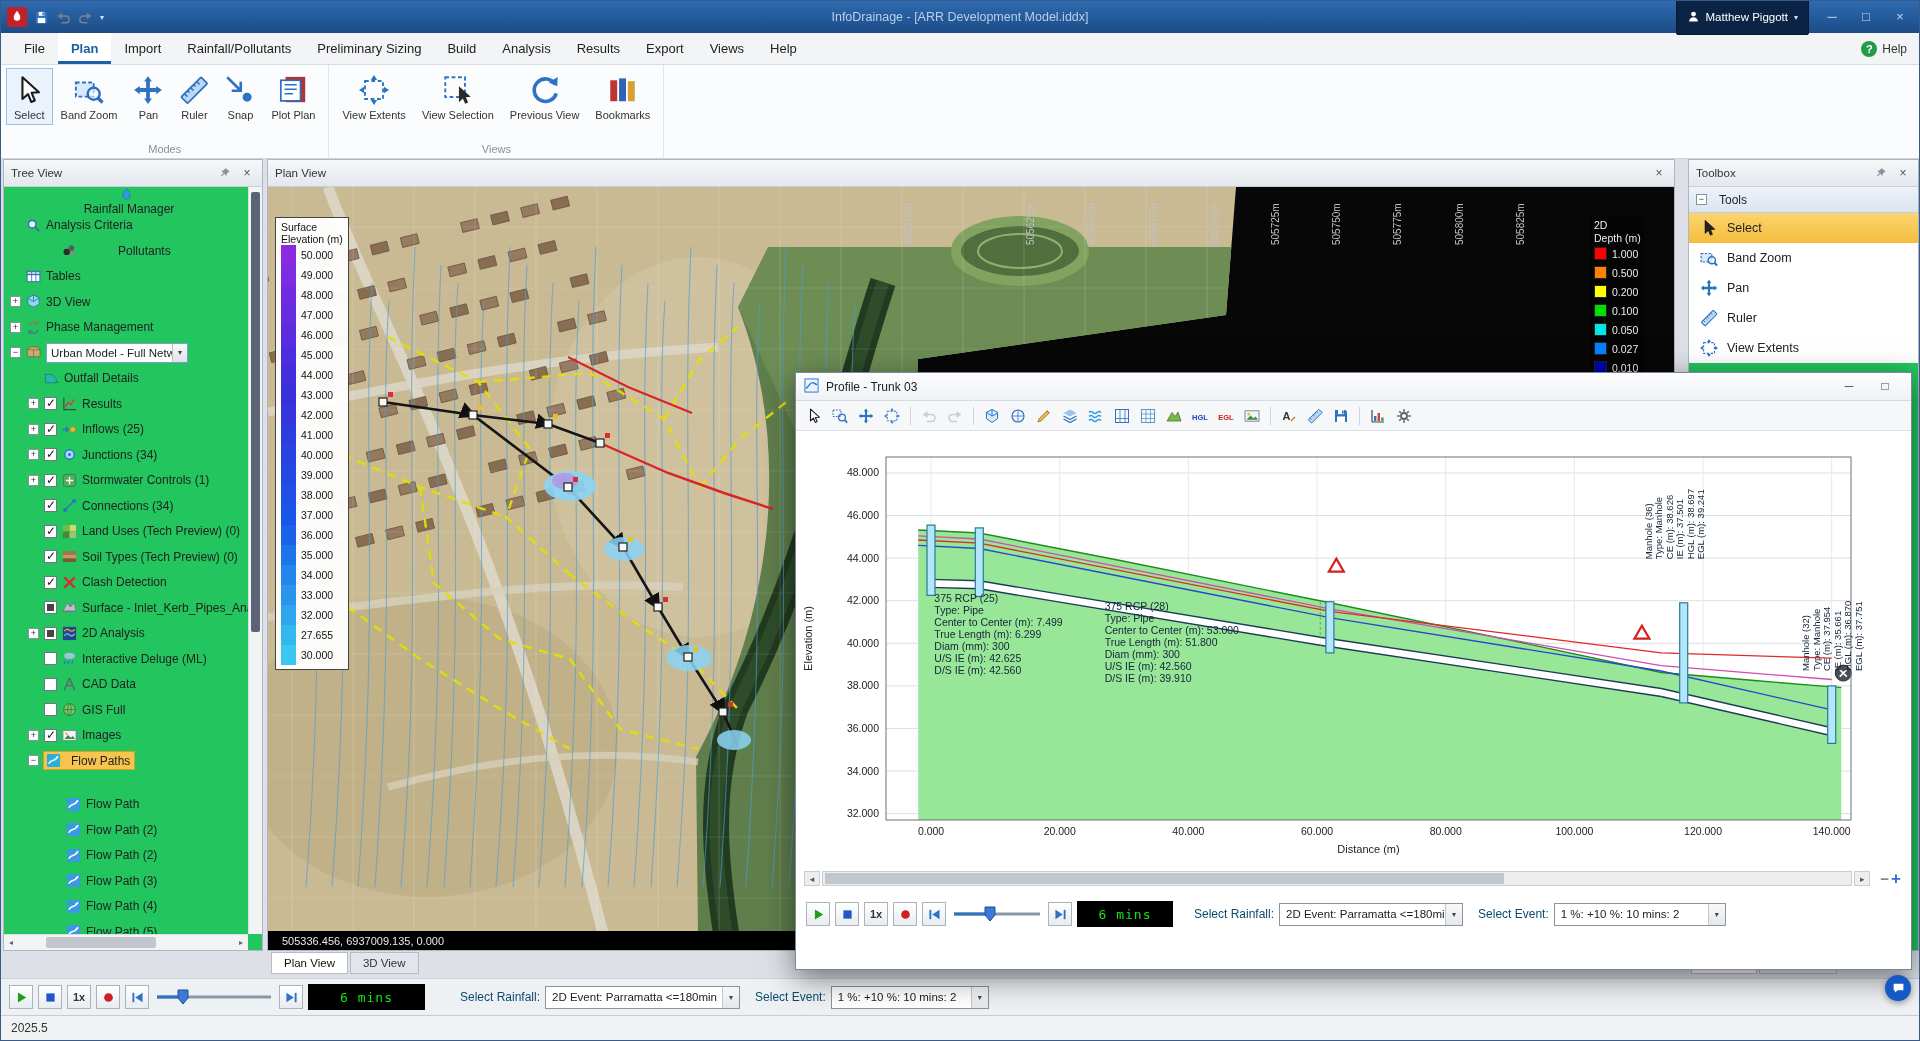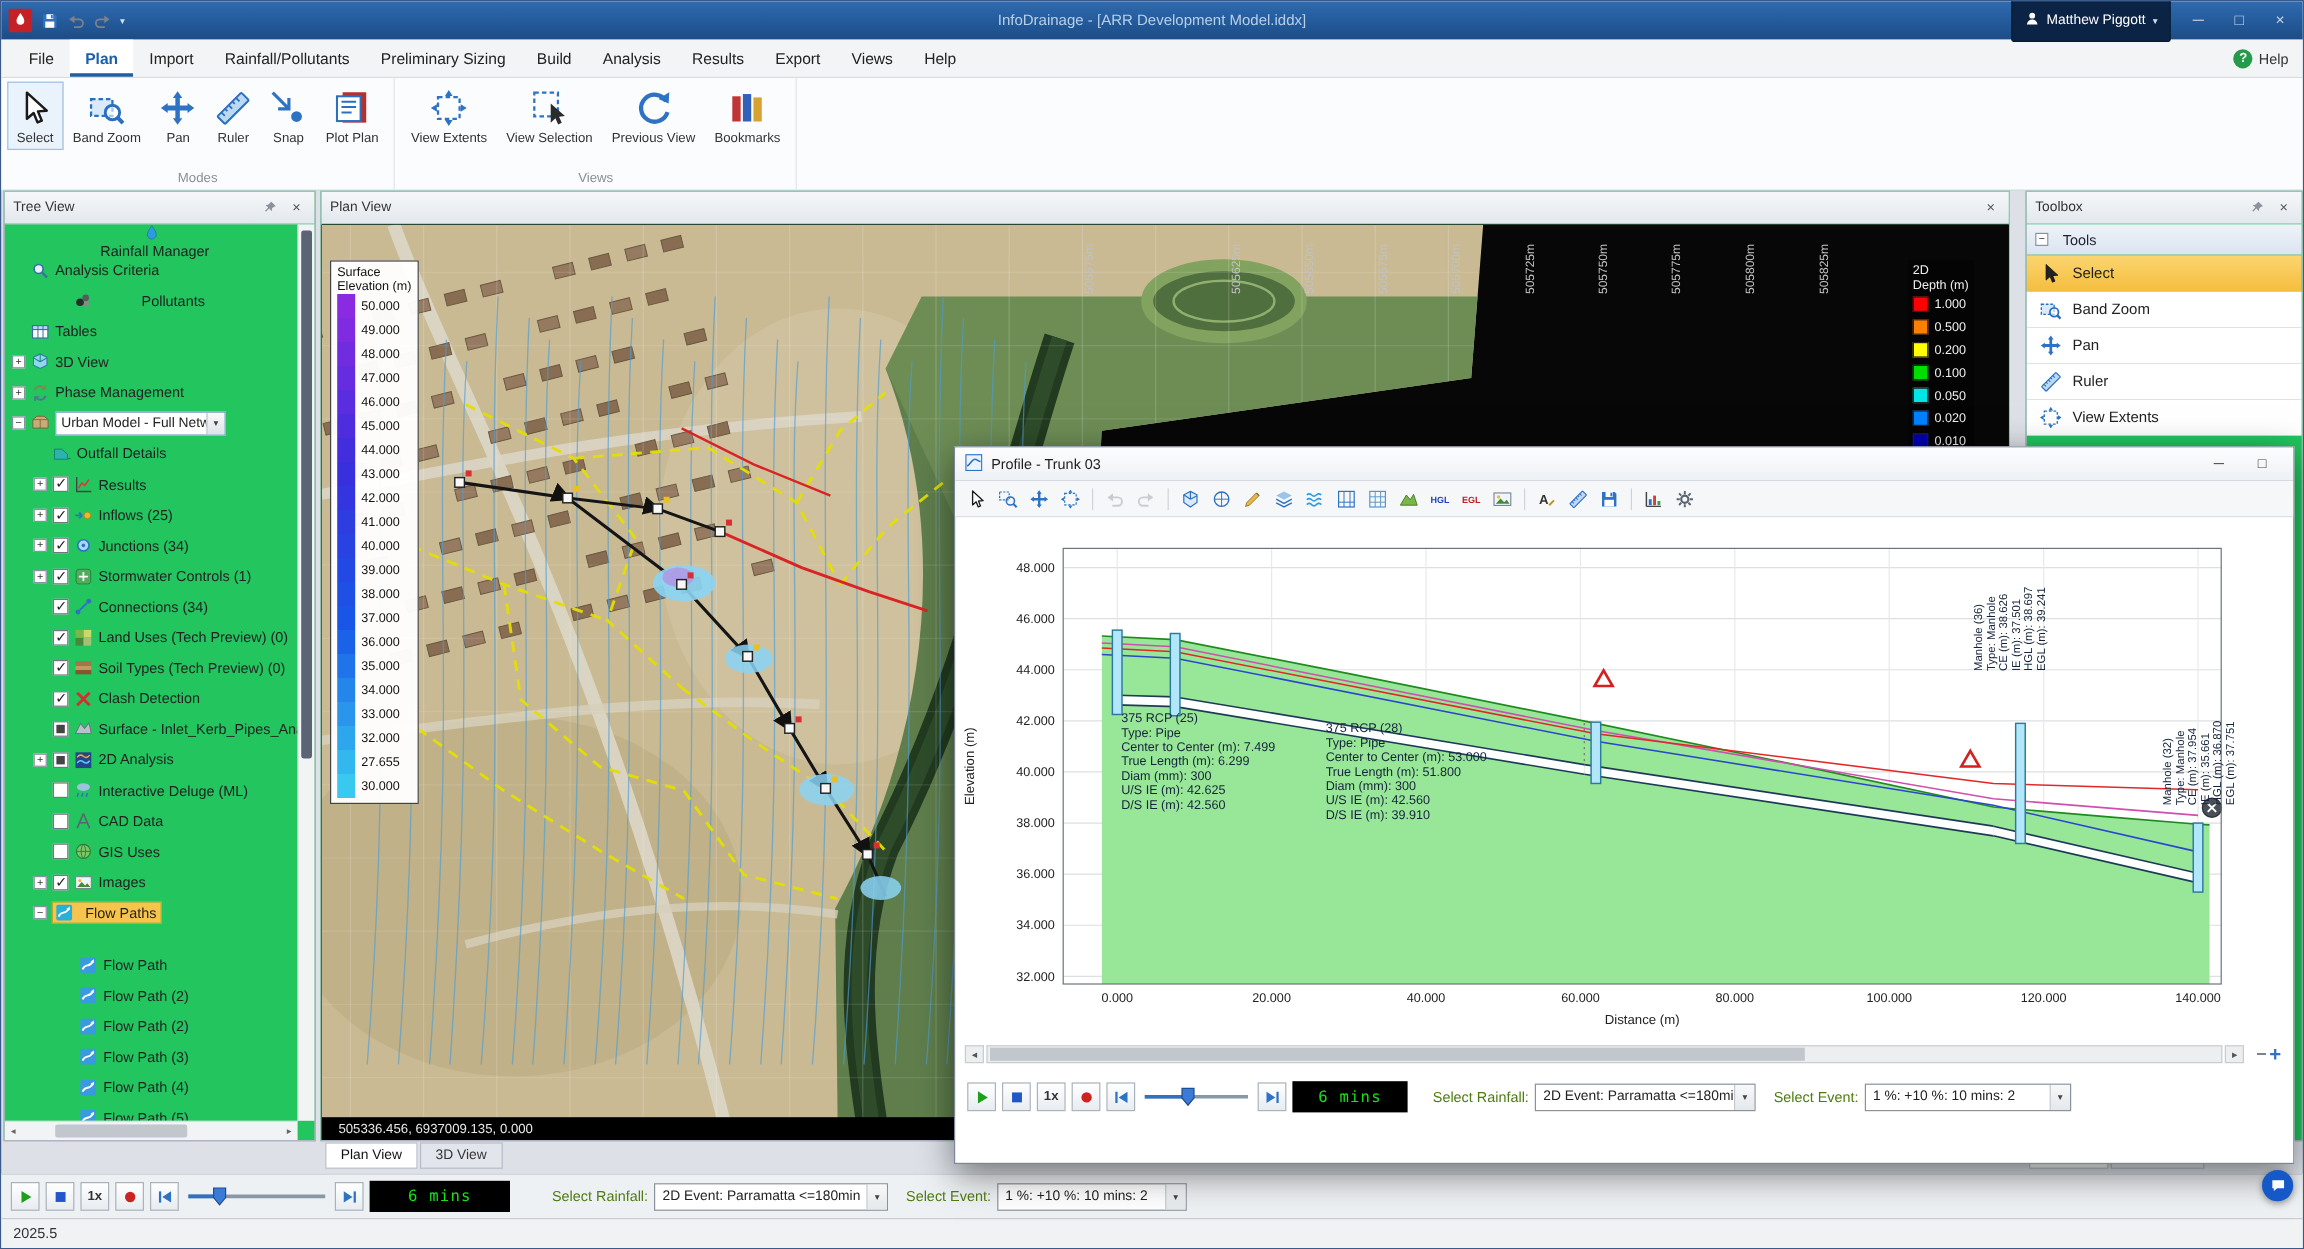--- a/index.html
+++ b/index.html
@@ -111,21 +111,21 @@
 
   
   .playbar { position:absolute; left:0; right:0; top:977px; height:37px; background:#eef1f4;
     border-top:1px solid #cdd2d8; display:flex; align-items:center; gap:5px; padding-left:8px; font-size:12px; }
   .pbtn { width:24px; height:24px; background:linear-gradient(#fff,#e8ecf0); border:1px solid #aab2bc;
     display:flex; align-items:center; justify-content:center; flex:none; }
   .pbtn.speed { font-size:11px; font-weight:bold; color:#333; }
   .pslider { display:flex; align-items:center; flex:none; }
   .lcd { height:26px; background:#000; color:#17e017; font-family:"DejaVu Sans Mono",monospace; font-size:13px;
     display:flex; align-items:center; justify-content:center; letter-spacing:1px; flex:none; }
-  .pb-label { color:#4d7c0f; white-space:nowrap; }
+  .pb-label { color:#0c4a6e; white-space:nowrap; }
   .pb-select { height:23px; border:1px solid #8a929c; background:#fff; display:flex; align-items:center;
     font-size:11.5px; padding-left:6px; overflow:hidden; flex:none; }
   .pb-select .sval { overflow:hidden; white-space:nowrap; }
   .pb-select .sarr { margin-left:auto; width:17px; flex:none; align-self:stretch; border-left:1px solid #c2c8ce;
     background:linear-gradient(#f7f8f9,#e4e8ec); display:flex; align-items:center; justify-content:center;
     font-size:8px; color:#444; }
 
   .statusbar { position:absolute; left:0; right:0; top:1014px; bottom:0; background:#f0f2f4;
     border-top:1px solid #c8cdd2; display:flex; align-items:center; padding-left:10px; font-size:12px; color:#333; }
 
@@ -567,21 +567,21 @@
         </div>
         <div class="titem" style="padding-left: 24px;">
           <span class="texp-sp"></span>
           <span class="tchk unchecked"></span>
           <span class="ticon">
             <svg width="15" height="15" viewBox="0 0 16 16">
               <circle cx="8" cy="8" r="6.2" fill="#7cc468" stroke="#2e7a3a"></circle>
               <path d="M1.8 8h12.4M8 1.8c2.6 2 2.6 10.4 0 12.4M8 1.8c-2.6 2-2.6 10.4 0 12.4" fill="none" stroke="#2e7a3a" stroke-width=".8"></path>
             </svg>
           </span>
-          <span class="tlabel">GIS Uses</span>
+          <span class="tlabel">GIS Full</span>
         </div>
         <div class="titem" style="padding-left: 24px;">
           <span class="texp">+</span>
           <span class="tchk checked"></span>
           <span class="ticon">
             <svg width="15" height="15" viewBox="0 0 16 16">
               <rect x="1" y="2.8" width="14" height="10.4" fill="#eef5fc" stroke="#7a828e" stroke-width=".9"></rect>
               <circle cx="4.8" cy="6.2" r="1.4" fill="#e8c030"></circle>
               <path d="M2.5 11.8L6.5 7.5l3 3 2-2 2.5 3.3z" fill="#47883a"></path>
             </svg>
@@ -1002,21 +1002,21 @@
           <div class="dlg-row">
             <span class="dlg-chip" style="background: rgb(0, 221, 0);"></span>
             <span class="dlg-val">0.100</span>
           </div>
           <div class="dlg-row">
             <span class="dlg-chip" style="background: rgb(0, 230, 230);"></span>
             <span class="dlg-val">0.050</span>
           </div>
           <div class="dlg-row">
             <span class="dlg-chip" style="background: rgb(0, 128, 255);"></span>
-            <span class="dlg-val">0.020</span>
+            <span class="dlg-val">0.027</span>
           </div>
           <div class="dlg-row">
             <span class="dlg-chip" style="background: rgb(0, 0, 176);"></span>
             <span class="dlg-val">0.010</span>
           </div>
         </div>
       <div class="coords">
           <span>505336.456, 6937009.135, 0.000</span>
         </div>
     </div>

